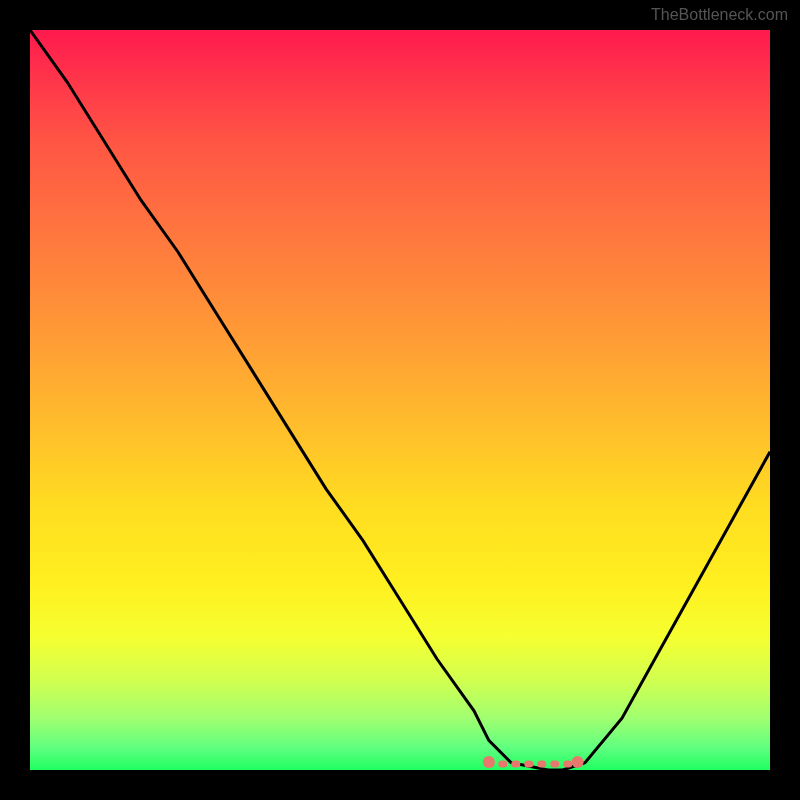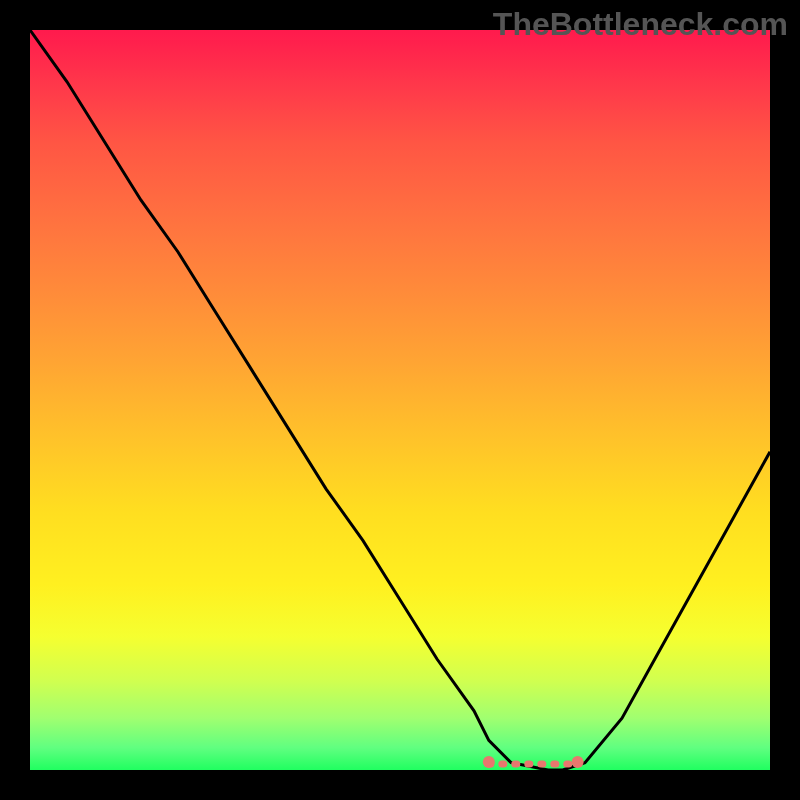--- a/index.html
+++ b/index.html
@@ -9,22 +9,22 @@
     height: 800px;
     background: #000;
     position: relative;
     font-family: Arial, sans-serif;
   }
   .watermark {
     position: absolute;
     top: 6px;
     right: 12px;
     color: #555;
-    font-size: 32px;
-    font-weight: 700;
+    font-size: 16px;
+    font-weight: 400;
     z-index: 10;
   }
   .plot-area {
     position: absolute;
     left: 30px;
     top: 30px;
     width: 740px;
     height: 740px;
     background: linear-gradient(to bottom,
       #ff1a4d 0%,

